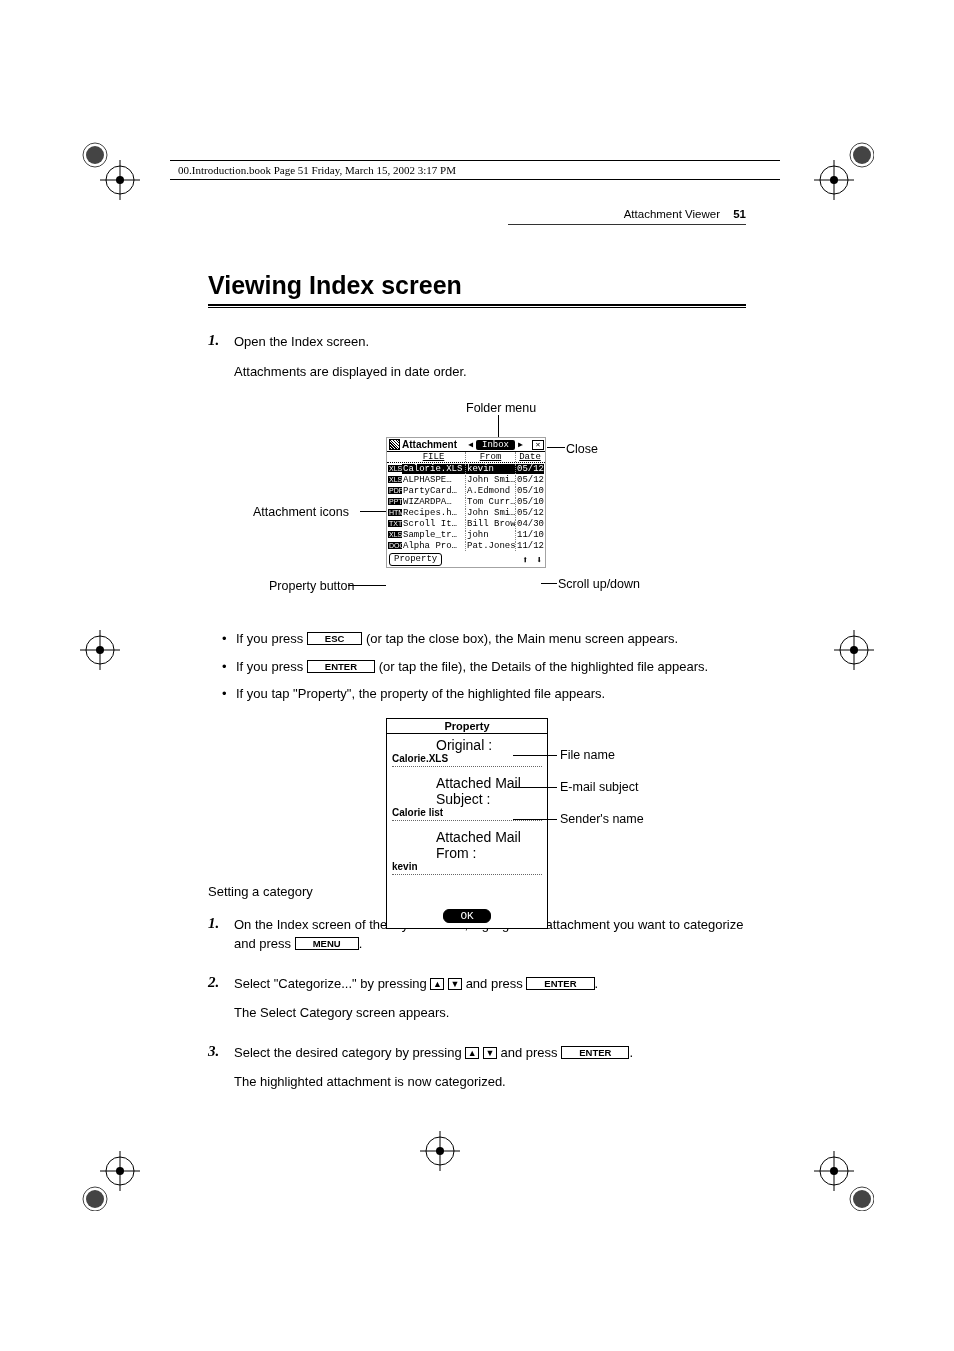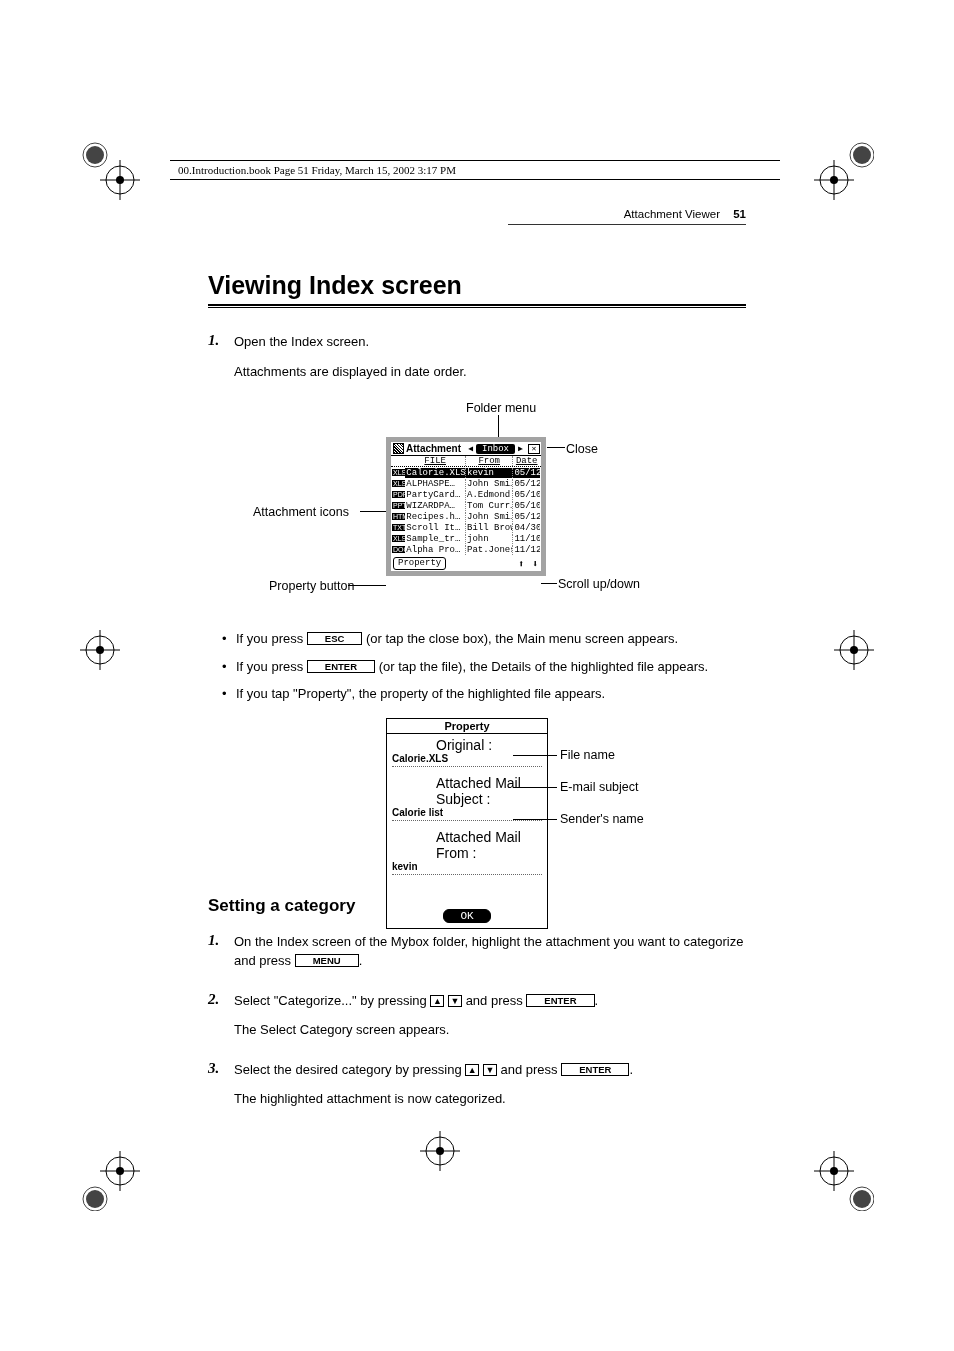--- a/index.html
+++ b/index.html
@@ -96,23 +96,23 @@
     display: inline-block;
     border: 1px solid #000;
     width: 14px;
     height: 12px;
     line-height: 10px;
     text-align: center;
     font-size: 9px;
     vertical-align: 1px;
   }
   h2.subhead {
-    font-size: 17px;
-    font-weight: bold;
-    margin-top: 38px;
+    font-size: 13px;
+    font-weight: normal;
+    margin-top: 26px;
     margin-bottom: 16px;
   }
 
   
   .figure1 {
     position: relative;
     width: 538px;
     height: 210px;
     margin: 10px 0 18px 0;
     font-size: 11px;
@@ -125,21 +125,21 @@
   .f1-scroll    { left:350px; top:176px;}
   .line { position:absolute; background:#000; }
   .vline { width:1px; }
   .hline { height:1px; }
 
   .app-window {
     position:absolute;
     left:178px;
     top:36px;
     width:160px;
-    border:5px solid #a3a3a3;
+    border:1px solid #a3a3a3;
     background:#fff;
     font-family: "Courier New", monospace;
     font-size: 9px;
   }
   .app-titlebar {
     display:flex;
     align-items:center;
     border-bottom:1px solid #000;
     height:14px;
     background:#fff;

